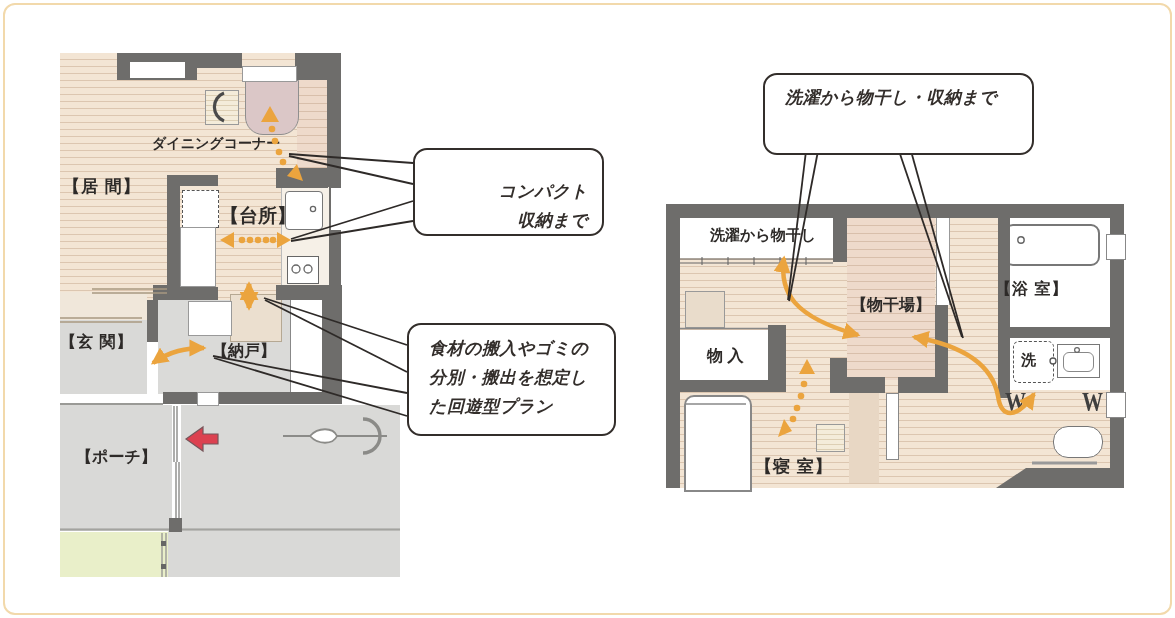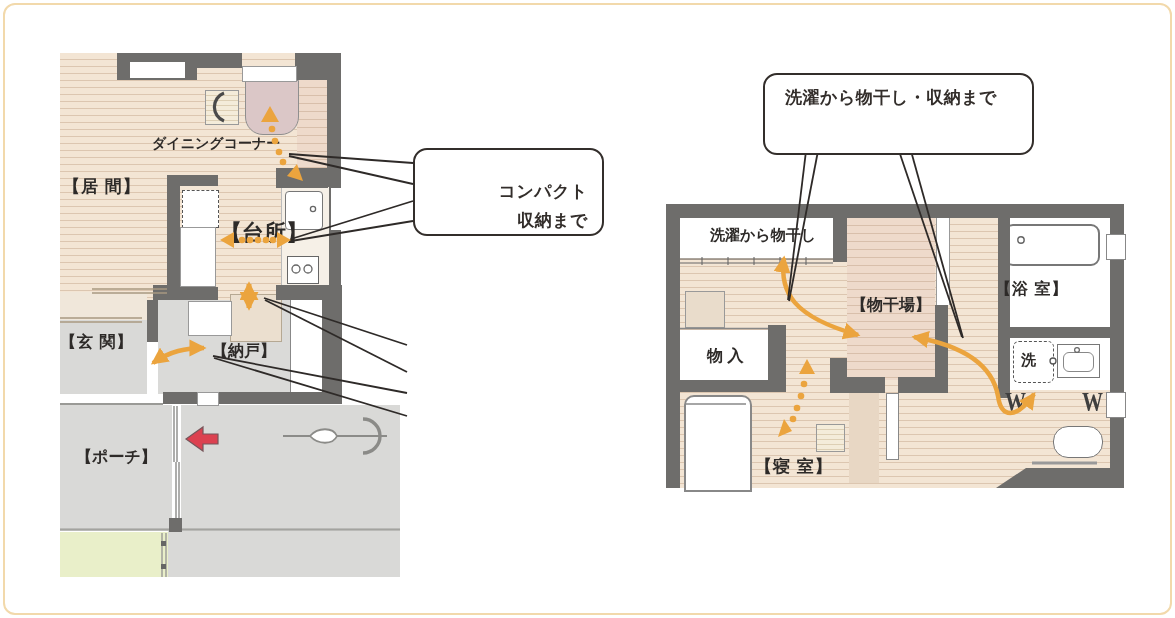--- a/index.html
+++ b/index.html
@@ -8,21 +8,21 @@
   .abs{position:absolute;}
   .frame{position:absolute;left:3px;top:3px;right:3px;bottom:3px;border:2.5px solid #f2d9ab;border-radius:12px;}
   .wall{position:absolute;background:#6e6d6b;}
   .wood{background:repeating-linear-gradient(to bottom,#f3e5d4 0px,#f3e5d4 6px,#dcc6b0 6px,#dcc6b0 7px);}
   .pink{background:repeating-linear-gradient(to bottom,#eedacb 0px,#eedacb 7px,#d8bfab 7px,#d8bfab 8px);}
   .gray{background:#d9d9d7;}
   .white{background:#ffffff;}
   .lbl{position:absolute;color:#2d2a28;font-weight:600;white-space:nowrap;}
   .callout{position:absolute;background:#fff;border:2.2px solid #332e2b;border-radius:14px;
            color:#332e2b;font-size:17px;line-height:1.72;font-weight:600;letter-spacing:.5px;z-index:40;}
-  .callout .pad{padding:27px 14px 8px 20px;}
+  .callout .pad{padding:27px 14px 8px 20px;font-style:italic;}
   svg.overlay{position:absolute;left:0;top:0;z-index:30;pointer-events:none;}
   .stripes{background:repeating-linear-gradient(to bottom,#f4ecda 0px,#f4ecda 4px,#ddcfb4 4px,#ddcfb4 5px);}
   .wglyph{position:absolute;color:#3f3f3f;font-size:21px;font-weight:700;z-index:25;
           font-family:"Liberation Serif","DejaVu Serif",serif;transform:scaleY(1.25);}
 </style>
 </head>
 <body>
 
 <div id="canvas">
   <div class="frame"></div>
@@ -61,21 +61,21 @@
   <div class="wall" style="left:167px;top:287px;width:51px;height:13px;z-index:7;"></div>
   <div class="wall" style="left:276px;top:285px;width:66px;height:15px;z-index:7;"></div>
   <div class="wall" style="left:147px;top:300px;width:11px;height:42px;z-index:7;"></div>
   <div class="wall" style="left:322px;top:287px;width:20px;height:116px;z-index:7;"></div>
   <div class="abs white" style="left:290px;top:297px;width:32px;height:95px;border:1px solid #888;z-index:6;"></div>
   <div class="wall" style="left:163px;top:392px;width:179px;height:12px;z-index:7;"></div>
   <div class="abs white" style="left:197px;top:392px;width:20px;height:12px;border:1px solid #999;z-index:8;"></div>
 
   <div class="lbl" style="left:63px;top:175px;font-size:17px;letter-spacing:1px;">【居 間】</div>
   <div class="lbl" style="left:152px;top:135px;font-size:14px;font-weight:600;z-index:10;">ダイニングコーナー</div>
-  <div class="lbl" style="left:220px;top:218px;font-size:22px;z-index:10;">【台所】</div>
+  <div class="lbl" style="left:220px;top:203px;font-size:19px;z-index:10;">【台所】</div>
   <div class="lbl" style="left:60px;top:332px;font-size:16px;letter-spacing:1px;z-index:10;">【玄 関】</div>
   <div class="lbl" style="left:212px;top:341px;font-size:16px;z-index:10;">【納戸】</div>
   <div class="lbl" style="left:76px;top:447px;font-size:16px;z-index:10;">【ポーチ】</div>
 
   <div class="abs wood" style="left:680px;top:218px;width:430px;height:270px;"></div>
   <div class="abs white" style="left:680px;top:218px;width:153px;height:40px;"></div>
   <div class="abs pink" style="left:847px;top:218px;width:88px;height:162px;"></div>
   <div class="abs white" style="left:1010px;top:218px;width:100px;height:114px;"></div>
   <div class="abs white" style="left:1010px;top:338px;width:100px;height:52px;"></div>
   <div class="abs white" style="left:680px;top:330px;width:88px;height:50px;"></div>
@@ -222,18 +222,25 @@
         <line x1="911" y1="151" x2="963" y2="338"></line>
     </g>
   </svg>
 
   <div class="callout" style="left:413px;top:148px;width:187px;height:84px;text-align:right;">
     <div class="pad">
       <div>コンパクト</div>
       <div>収納まで</div>
     </div>
   </div>
+  <div class="callout" style="left:407px;top:323px;width:205px;height:109px;">
+    <div class="pad" style="padding-top:9px;">
+      <div>食材の搬入やゴミの</div>
+      <div>分別・搬出を想定し</div>
+      <div>た回遊型プラン</div>
+    </div>
+  </div>
   <div class="callout" style="left:763px;top:73px;width:267px;height:78px;">
     <div class="pad" style="padding-top:8px;">
       <div>洗濯から物干し・収納まで</div>
     </div>
   </div>
 </div>
 
 </body></html>

